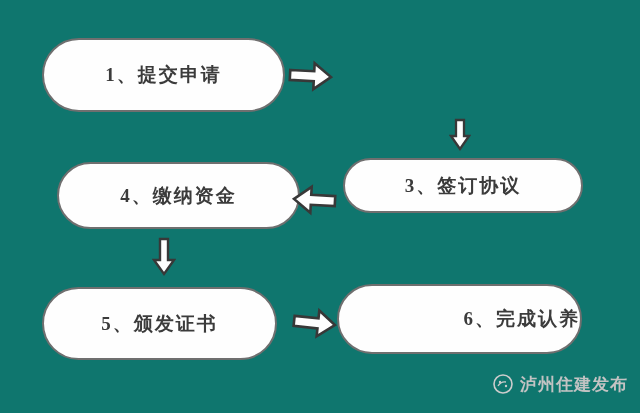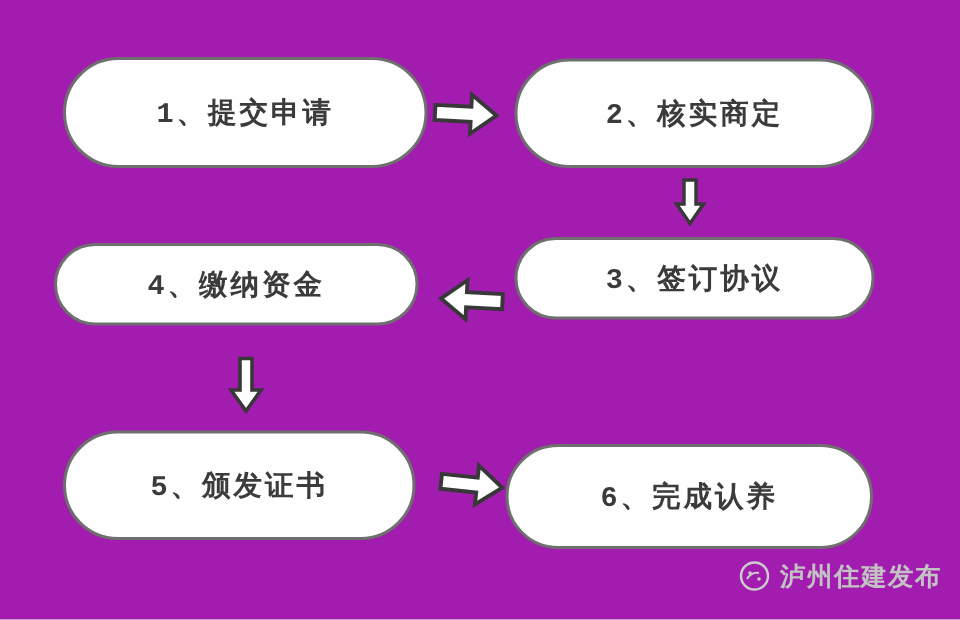--- a/index.html
+++ b/index.html
@@ -1,43 +1,43 @@
 <!DOCTYPE html>
 <html><head>
 <meta charset="utf-8">
 <style>
   html, body { margin: 0; padding: 0; background: #ffffff; }
   .canvas {
     position: relative;
     width: 640px;
     height: 413px;
-    background: #a21caf;
-    font-family: Liberation Mono, monospace;
+    background: #0f766e;
+    font-family: Liberation Serif, serif;
     overflow: hidden;
   }
   .flow-node {
     position: absolute;
     border: 2px solid #6f6f6f;
     border-radius: 40px;
     background: #fefefe;
     display: flex;
     align-items: center;
     justify-content: center;
     font-size: 19px;
     font-weight: bold;
     color: #3b3b3b;
     letter-spacing: 2px;
     box-sizing: border-box;
   }
   .node-1 { left: 42px;  top: 38px;  width: 243px; height: 74px; }
   .node-2 { left: 343px; top: 39px;  width: 240px; height: 73px; }
   .node-3 { left: 343px; top: 158px; width: 240px; height: 55px; }
-  .node-4 { left: 36px;  top: 162px; width: 243px; height: 55px; }
+  .node-4 { left: 57px;  top: 162px; width: 243px; height: 67px; }
   .node-5 { left: 42px;  top: 287px; width: 235px; height: 73px; }
-  .node-6 { left: 337px; top: 296px; width: 245px; height: 70px; }
+  .node-6 { left: 337px; top: 284px; width: 245px; height: 70px; justify-content: flex-end; }
   .arrow { position: absolute; }
   .arrow svg { display: block; }
   .arrow-1 { left: 287px; top: 59px;  transform: rotate(3deg); }
   .arrow-2 { left: 449px; top: 118px; }
   .arrow-3 { left: 291px; top: 183px; transform: rotate(3deg); }
   .arrow-4 { left: 152px; top: 237px; }
   .arrow-5 { left: 291px; top: 306px; transform: rotate(6deg); }
   .watermark {
     position: absolute;
     left: 492px;
@@ -55,23 +55,20 @@
 </style>
 </head>
 <body>
 
 <div class="canvas">
 
   <div class="flow-node node-1">
     <span>1、提交申请</span>
   </div>
 
-  <div class="flow-node node-2">
-    <span>2、核实商定</span>
-  </div>
 
   <div class="flow-node node-3">
     <span>3、签订协议</span>
   </div>
 
   <div class="flow-node node-4">
     <span>4、缴纳资金</span>
   </div>
 
   <div class="flow-node node-5">

